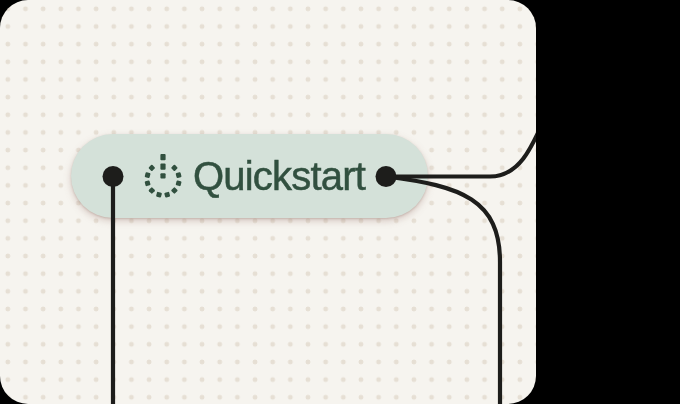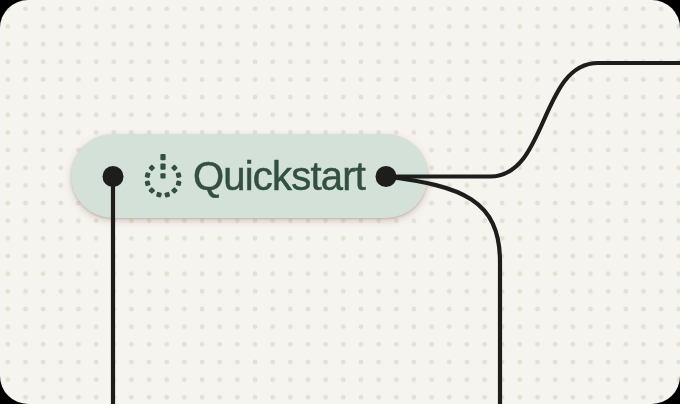--- a/index.html
+++ b/index.html
@@ -5,21 +5,21 @@
   * { margin: 0; padding: 0; box-sizing: border-box; }
   html, body {
     width: 680px; height: 404px;
     background: #000;
     font-family: "Liberation Sans", sans-serif;
     overflow: hidden;
   }
   
   .canvas {
     position: relative;
-    width: 680px; height: 404px;
+    width: 536px; height: 404px;
     border-radius: 28px;
     overflow: hidden;
     background-color: #f6f4ef;
     background-image: radial-gradient(circle, #e6dfd4 0 2.1px, rgba(230,223,212,0) 2.7px);
     background-size: 17.67px 17.67px;
     background-position: -1px 0px;
   }
   
   .node {
     position: absolute;

